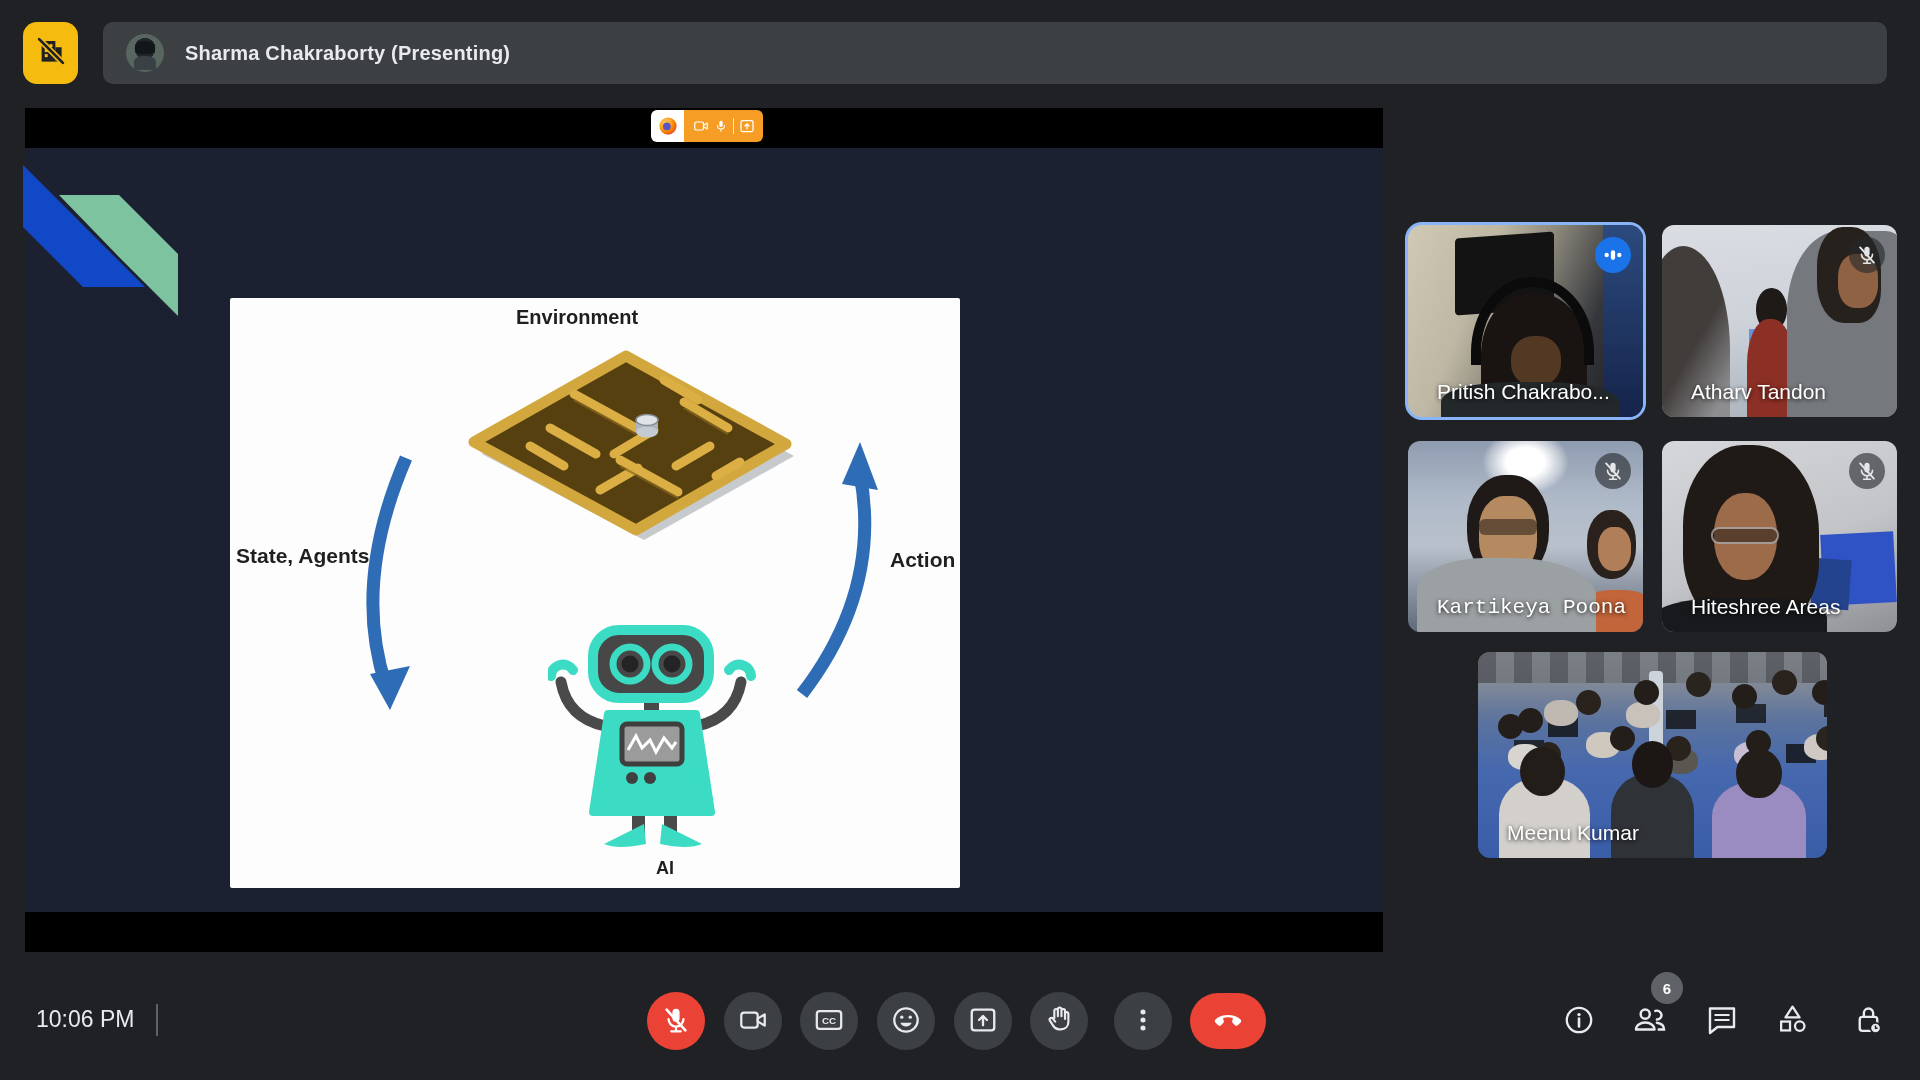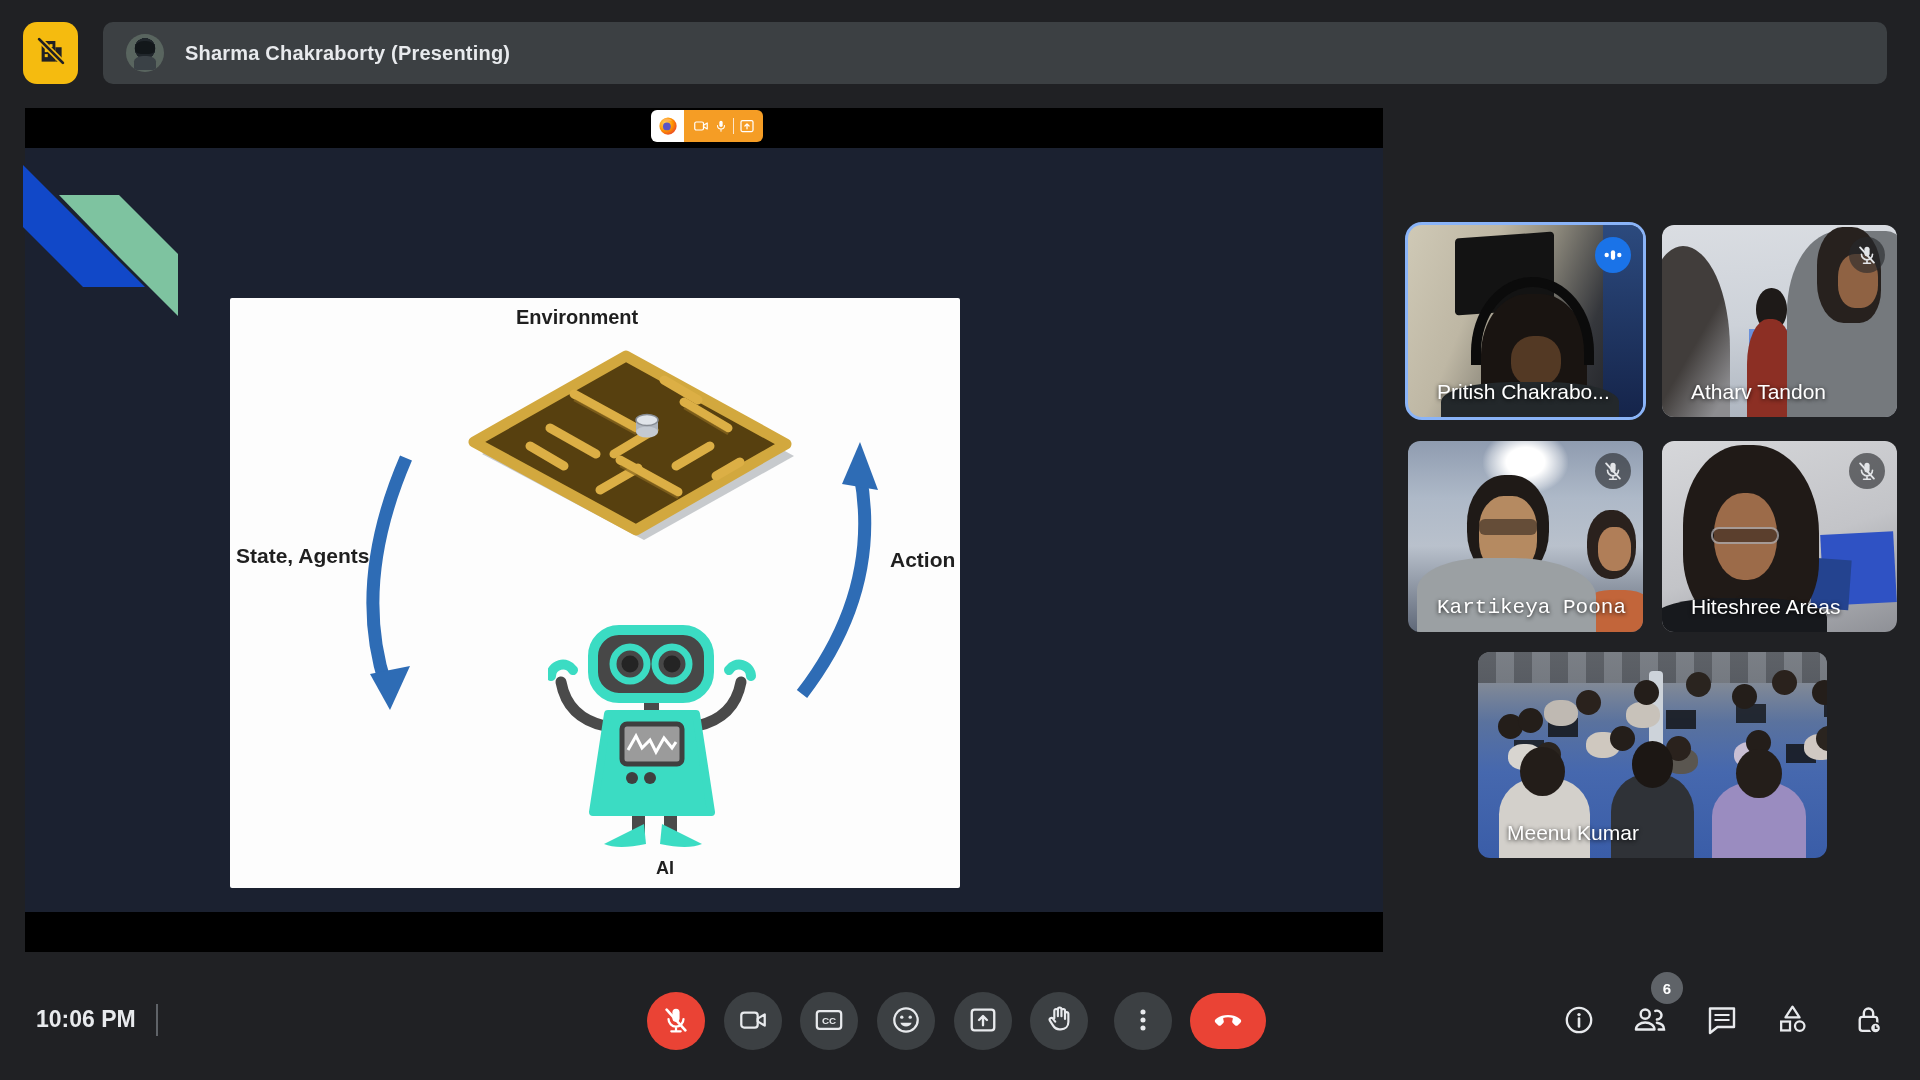--- a/index.html
+++ b/index.html
@@ -122,21 +122,21 @@
   .s-mee .monitors { left:70px; top:66px; width:30px; height:19px; background:#14161A; opacity:.85;
     box-shadow: 118px -8px 0 #14161A, 188px -14px 0 #181B20, 238px 26px 0 #14161A, -34px 22px 0 #181B20, 276px -20px 0 #14161A; }
   .s-mee .front1 { left:6%; bottom:-3%; width:26%; height:42%; background:#D3D0CB; border-radius:42% 42% 0 0; }
   .s-mee .front1h { left:12%; bottom:30%; width:13%; height:24%; background:#231D19; border-radius:50%; }
   .s-mee .frontm { left:38%; bottom:-3%; width:24%; height:44%; background:#2F3237; border-radius:42% 42% 0 0; }
   .s-mee .frontmh { left:44%; bottom:34%; width:12%; height:23%; background:#1C1714; border-radius:50%; }
   .s-mee .front2 { right:6%; bottom:-3%; width:27%; height:40%; background:#9A8CC0; border-radius:42% 42% 0 0; }
   .s-mee .front2h { right:13%; bottom:29%; width:13%; height:24%; background:#241E1A; border-radius:50%; }
 
   
-  .clock { position:absolute; left:36px; top:1006px; color:#E8EAED; font-size:23px; font-weight:700; }
+  .clock { position:absolute; left:36px; top:1006px; color:#E8EAED; font-size:23px; font-weight:400; }
   .bb-sep { position:absolute; left:156px; top:1004px; width:2px; height:32px; background:#5F6368; }
   .session { position:absolute; left:179px; top:1006px; color:#E8EAED; font-size:23px; font-weight:600; }
 
   .ctl { position:absolute; top:992px; width:58px; height:58px; border-radius:50%;
     background:#3C4043; color:#E8EAED; display:flex; align-items:center; justify-content:center; border:none; }
   .ctl.red { background:#EA4335; color:#fff; }
   .c-mic{left:647px} .c-cam{left:724px} .c-cc{left:800px} .c-emo{left:877px}
   .c-prs{left:954px} .c-hand{left:1030px} .c-more{left:1114px}
   .c-end { position:absolute; left:1190px; top:993px; width:76px; height:56px; border-radius:28px;
     background:#EA4335; color:#fff; display:flex; align-items:center; justify-content:center; border:none; }

